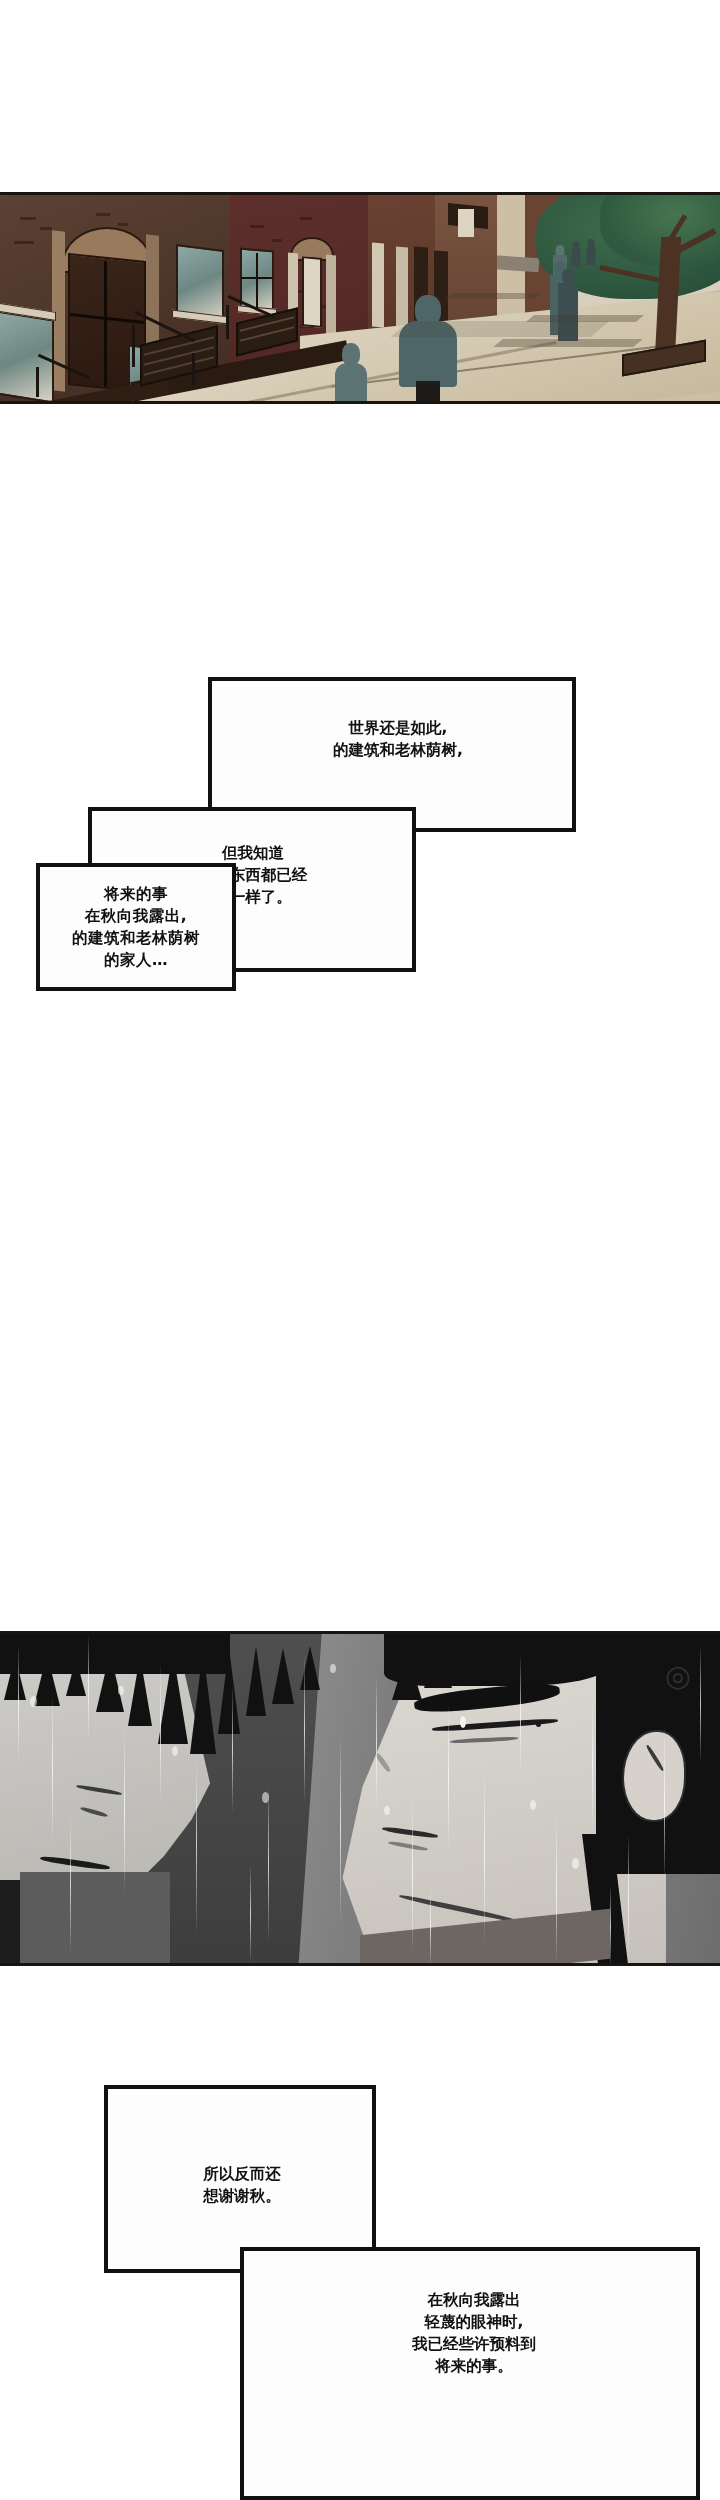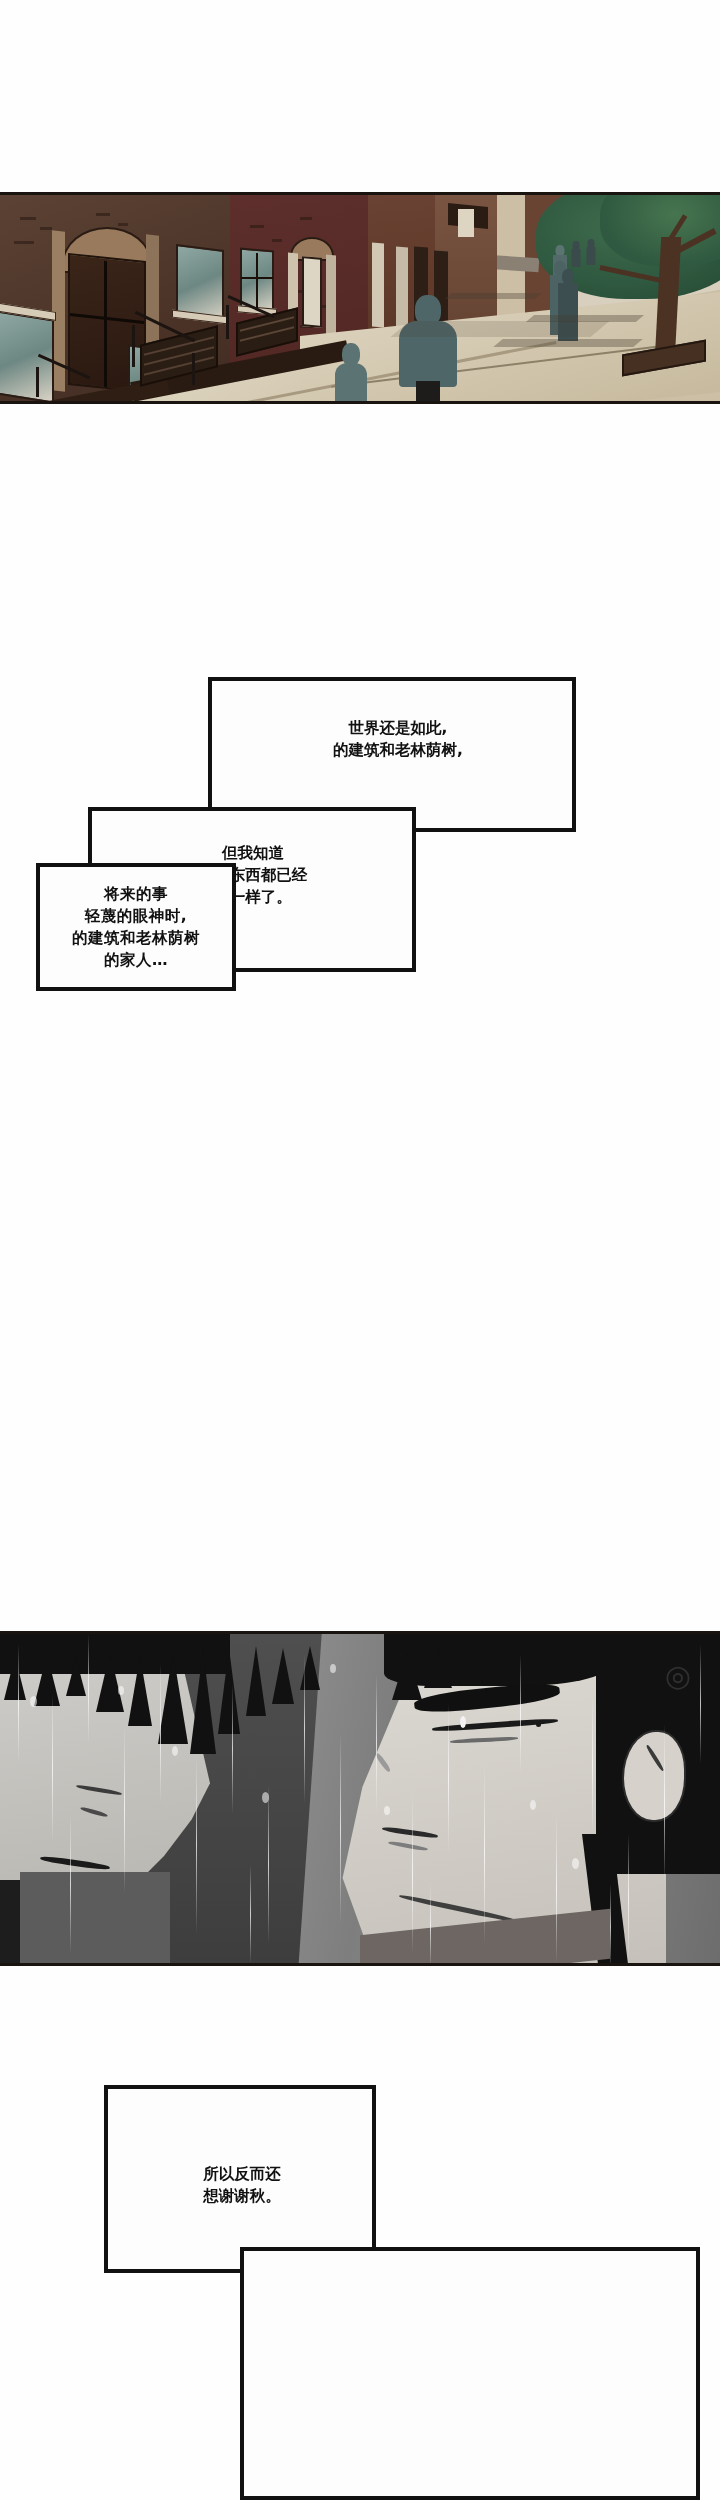--- a/index.html
+++ b/index.html
@@ -331,21 +331,21 @@
 
     <div class="step-text" style="left:20px; top:165px; width:290px; font-size:15.5px;">
       <span class="line">但我知道</span><br>
       <span class="line">所有东西都已经</span><br>
       <span class="line">不一样了。</span>
     </div>
   </div>
 
   <div class="caption" id="cap3" style="left:36px; top:863px; width:200px; height:128px; font-size:15.5px;">
     <span class="line">将来的事</span>
-    <span class="line">轻蔑的眼神时,</span>
+    <span class="line">在秋向我露出,</span>
     <span class="line">的建筑和老林荫树</span>
     <span class="line">的家人…</span>
   </div>
 
   <div class="panel" id="panel-faces" style="top:1631px; height:335px;">
 
     <div class="face-bg"></div>
 
     <div class="gap-dark" style="left:150px; top:0; width:160px; height:335px; transform:skewX(-4deg);"></div>
 
@@ -443,15 +443,21 @@
 
     <div class="step-part" style="left:136px; top:162px; width:460px; height:253px;"></div>
 
     <div class="step-cover" style="left:140px; top:166px; width:128px; height:18px;"></div>
 
     <div class="step-text" style="left:28px; top:78px; width:220px; font-size:15.5px;">
       <span class="line">所以反而还</span><br>
       <span class="line">想谢谢秋。</span>
     </div>
 
+    <div class="step-text" style="left:190px; top:204px; width:360px; font-size:15.5px;">
+      <span class="line">在秋向我露出</span><br>
+      <span class="line">轻蔑的眼神时,</span><br>
+      <span class="line">我已经些许预料到</span><br>
+      <span class="line">将来的事。</span>
+    </div>
   </div>
 
 </div>
 
 </body></html>

